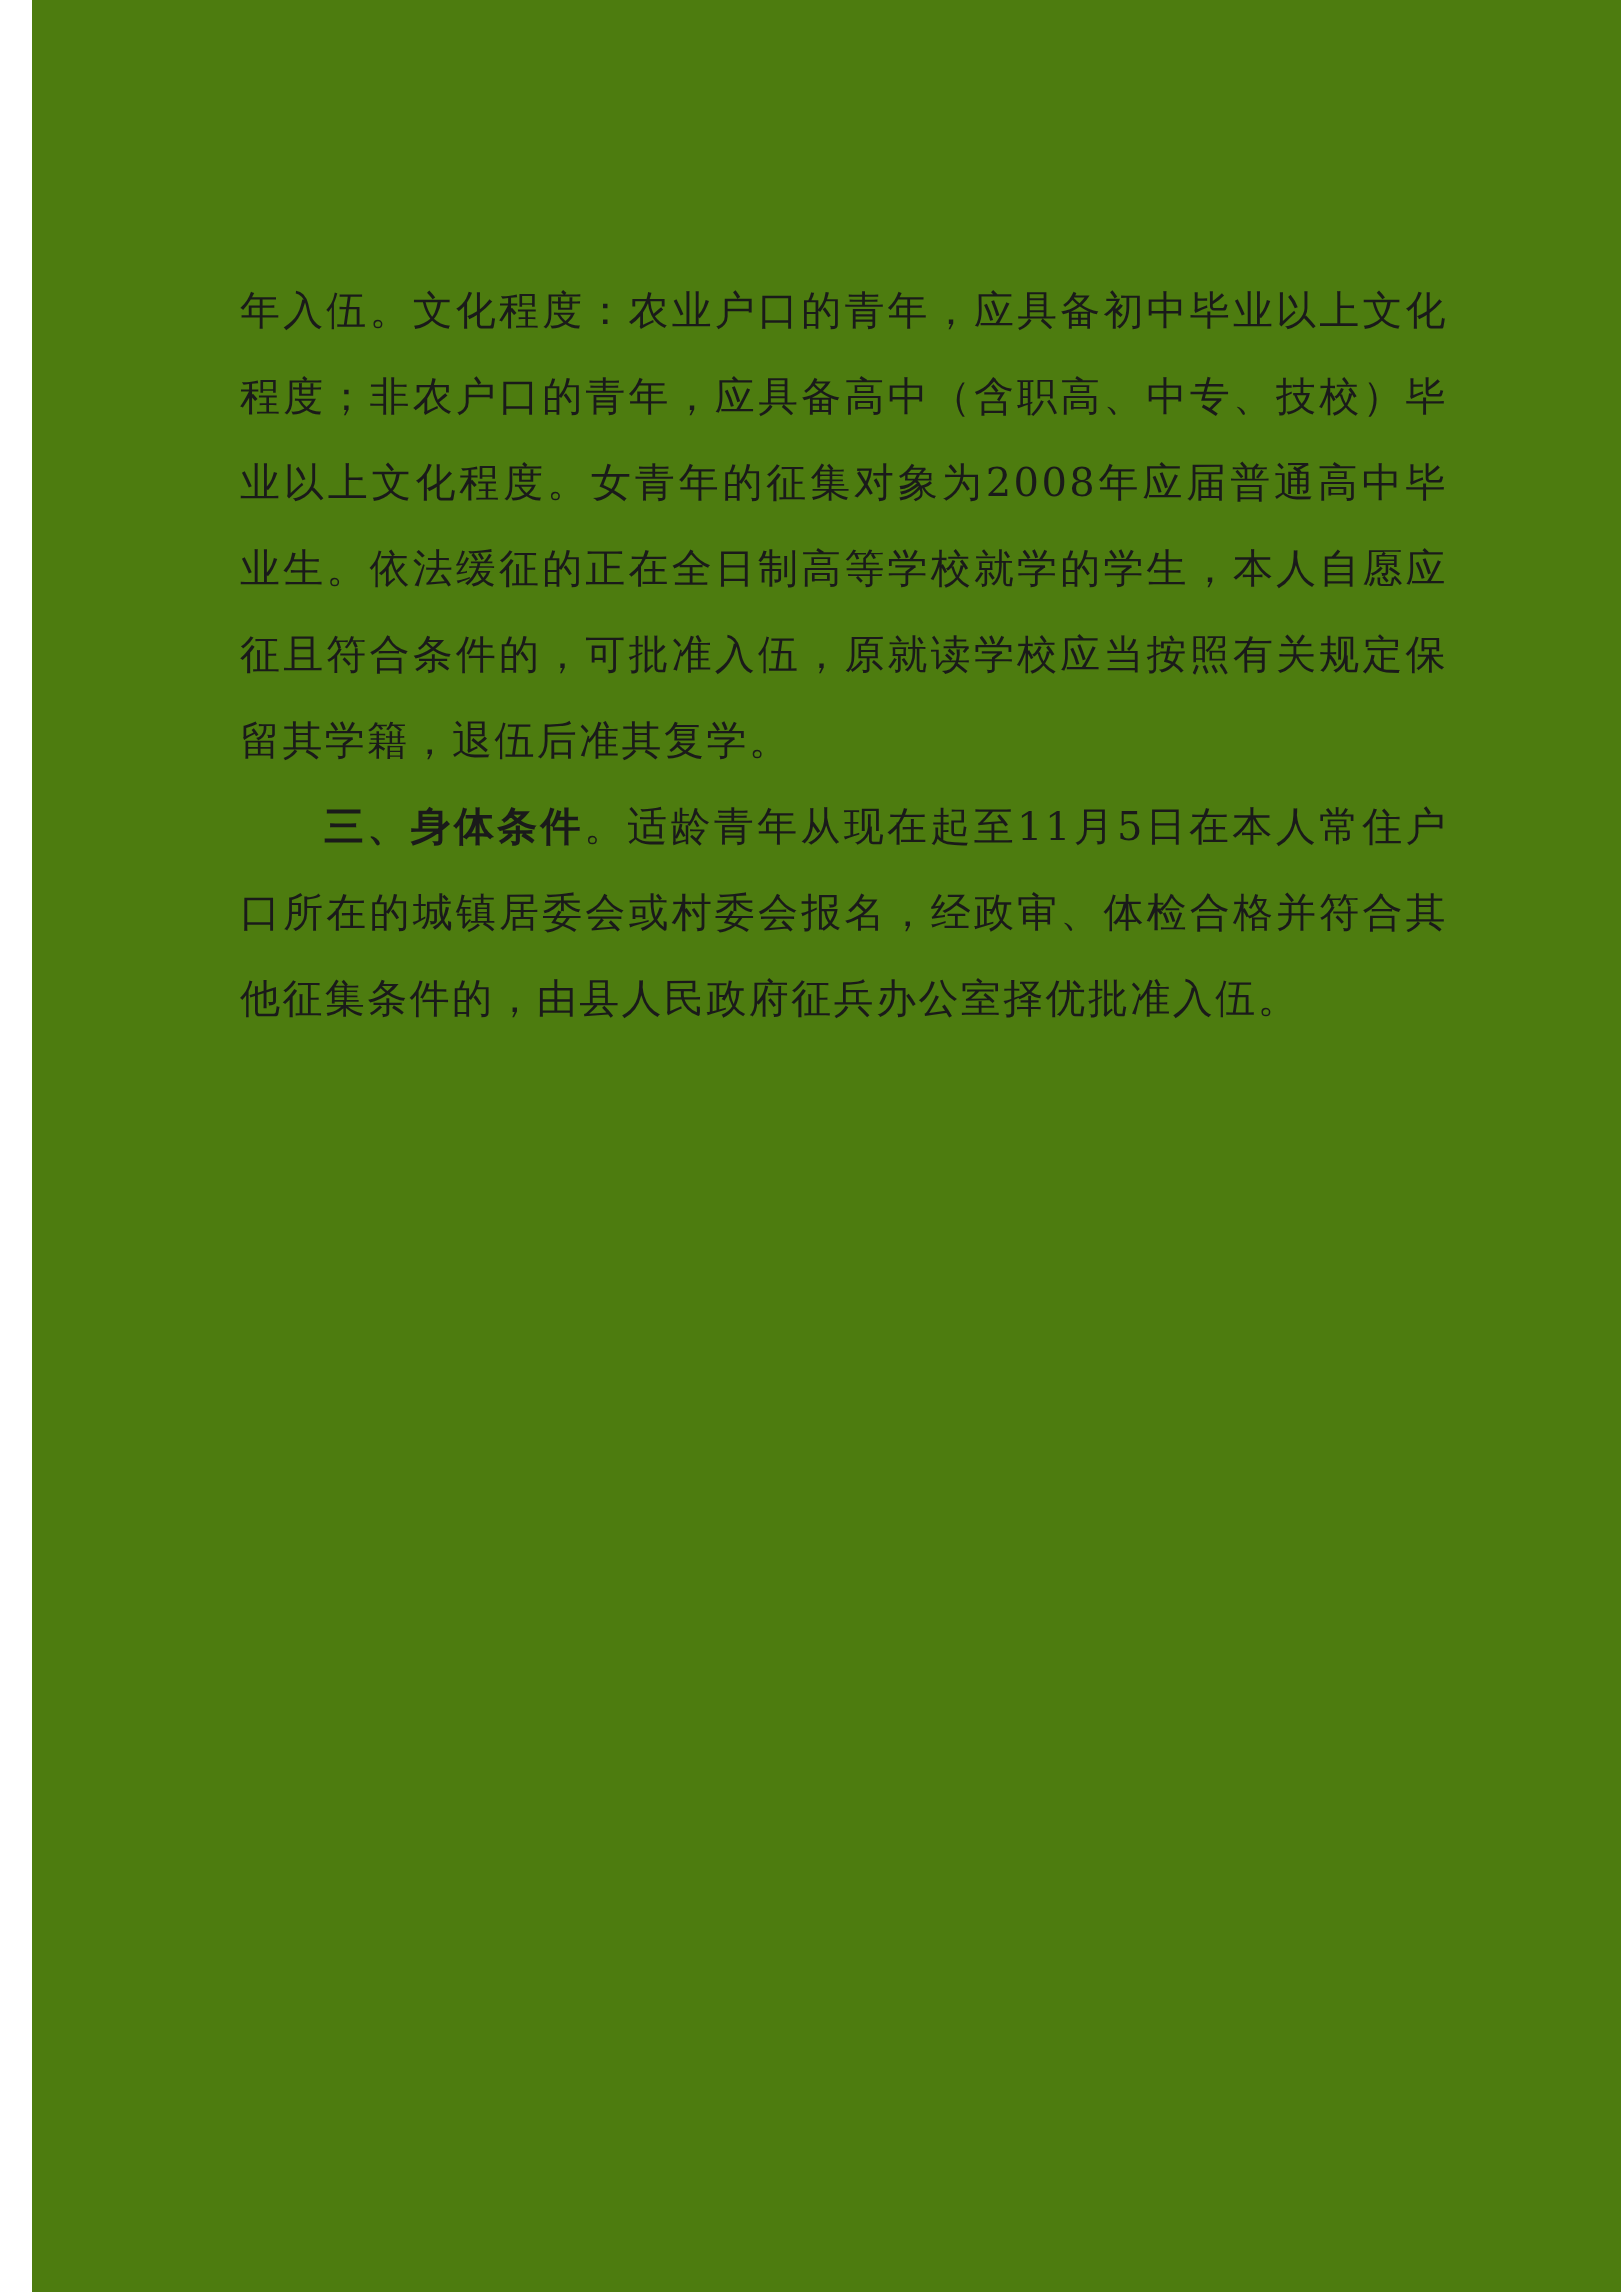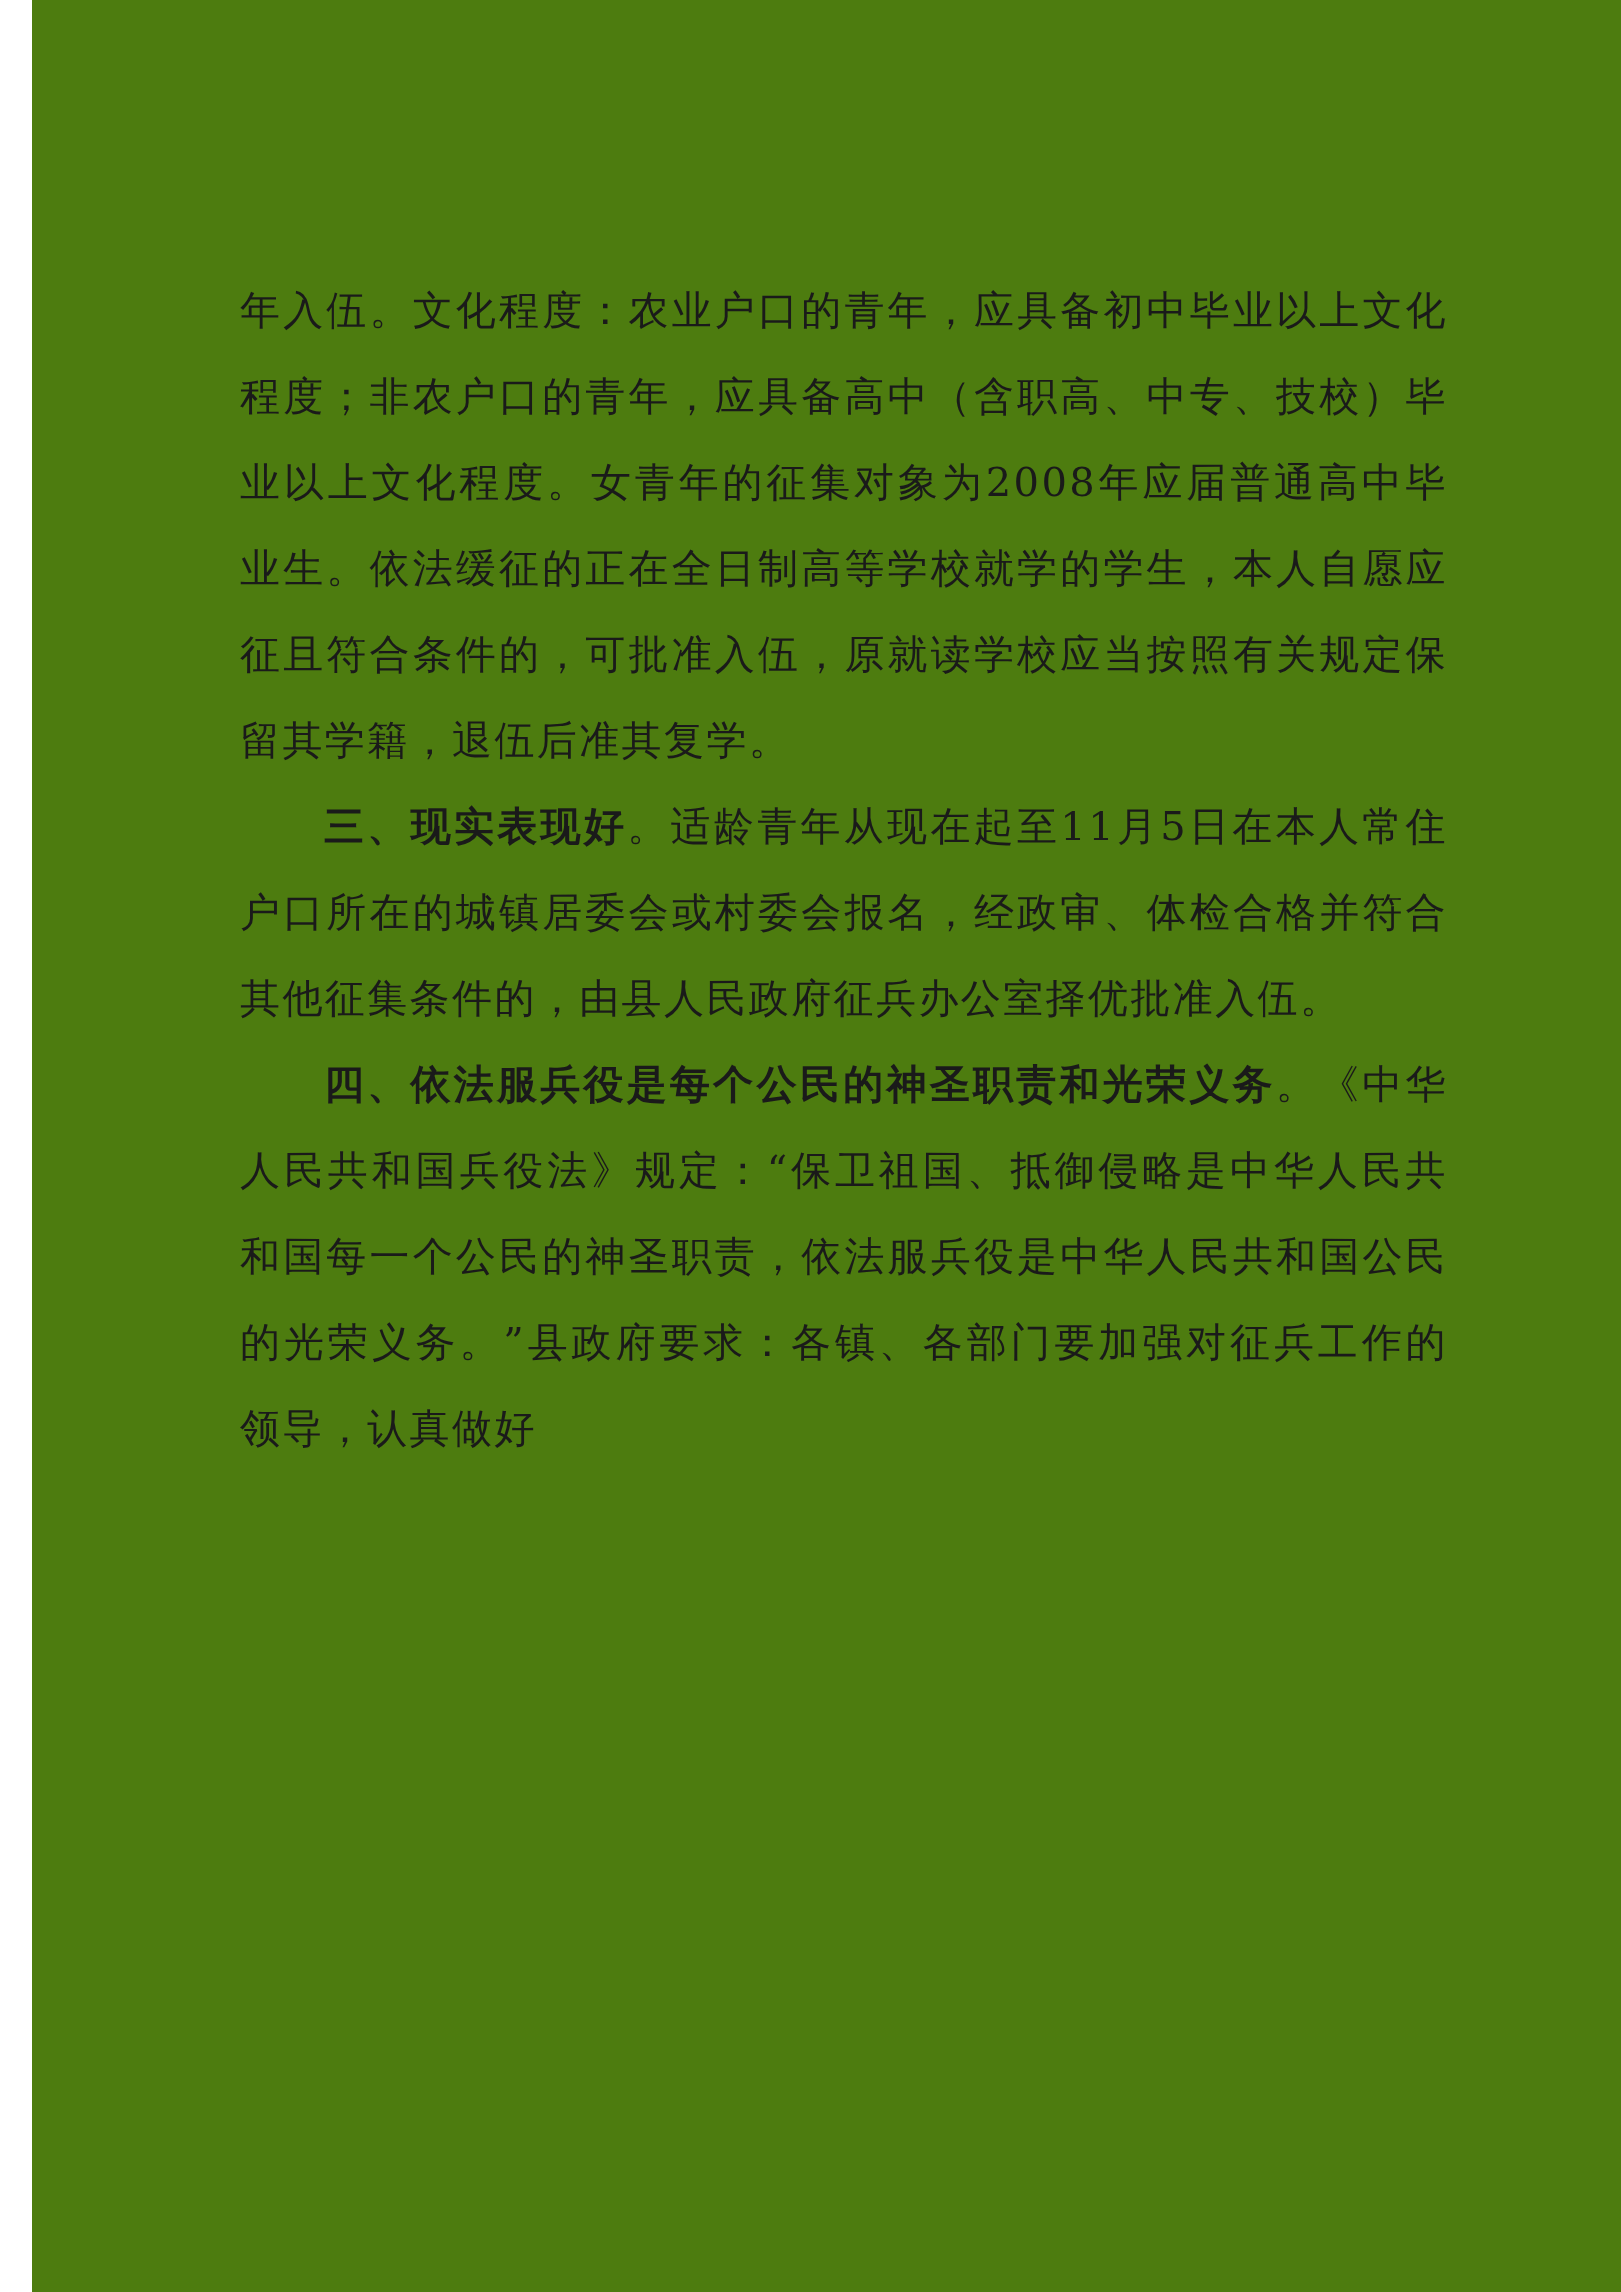--- a/index.html
+++ b/index.html
@@ -46,22 +46,19 @@
 
 <div class="page">
   <div class="content">
 
     <p class="para">
       <span>年入伍。文化程度：农业户口的青年，应具备初中毕业以上文化程度；非农户口的青年，应具备高中（含职高、中专、技校）毕业以上文化程度。女青年的征集对象为2008年应届普通高中毕业生。依法缓征的正在全日制高等学校就学的学生，本人自愿应征且符合条件的，可批准入伍，原就读学校应当按照有关规定保留其学籍，退伍后准其复学。</span>
     </p>
 
 
     <p class="para indent">
-      <span class="heading">三、现实表现好</span><span>。适龄青年从现在起至11月5日在本人常住户口所在的城镇居委会或村委会报名，经政审、体检合格并符合其他征集条件的，由县人民政府征兵办公室择优批准入伍。</span>
+      <span class="heading">三、身体条件</span><span>。适龄青年从现在起至11月5日在本人常住户口所在的城镇居委会或村委会报名，经政审、体检合格并符合其他征集条件的，由县人民政府征兵办公室择优批准入伍。</span>
     </p>
 
-    <p class="para indent">
-      <span class="heading">四、依法服兵役是每个公民的神圣职责和光荣义务</span><span>。《中华人民共和国兵役法》规定：“保卫祖国、抵御侵略是中华人民共和国每一个公民的神圣职责，依法服兵役是中华人民共和国公民的光荣义务。”县政府要求：各镇、各部门要加强对征兵工作的领导，认真做好</span>
-    </p>
 
   </div>
 </div>
 
 
 </body></html>

